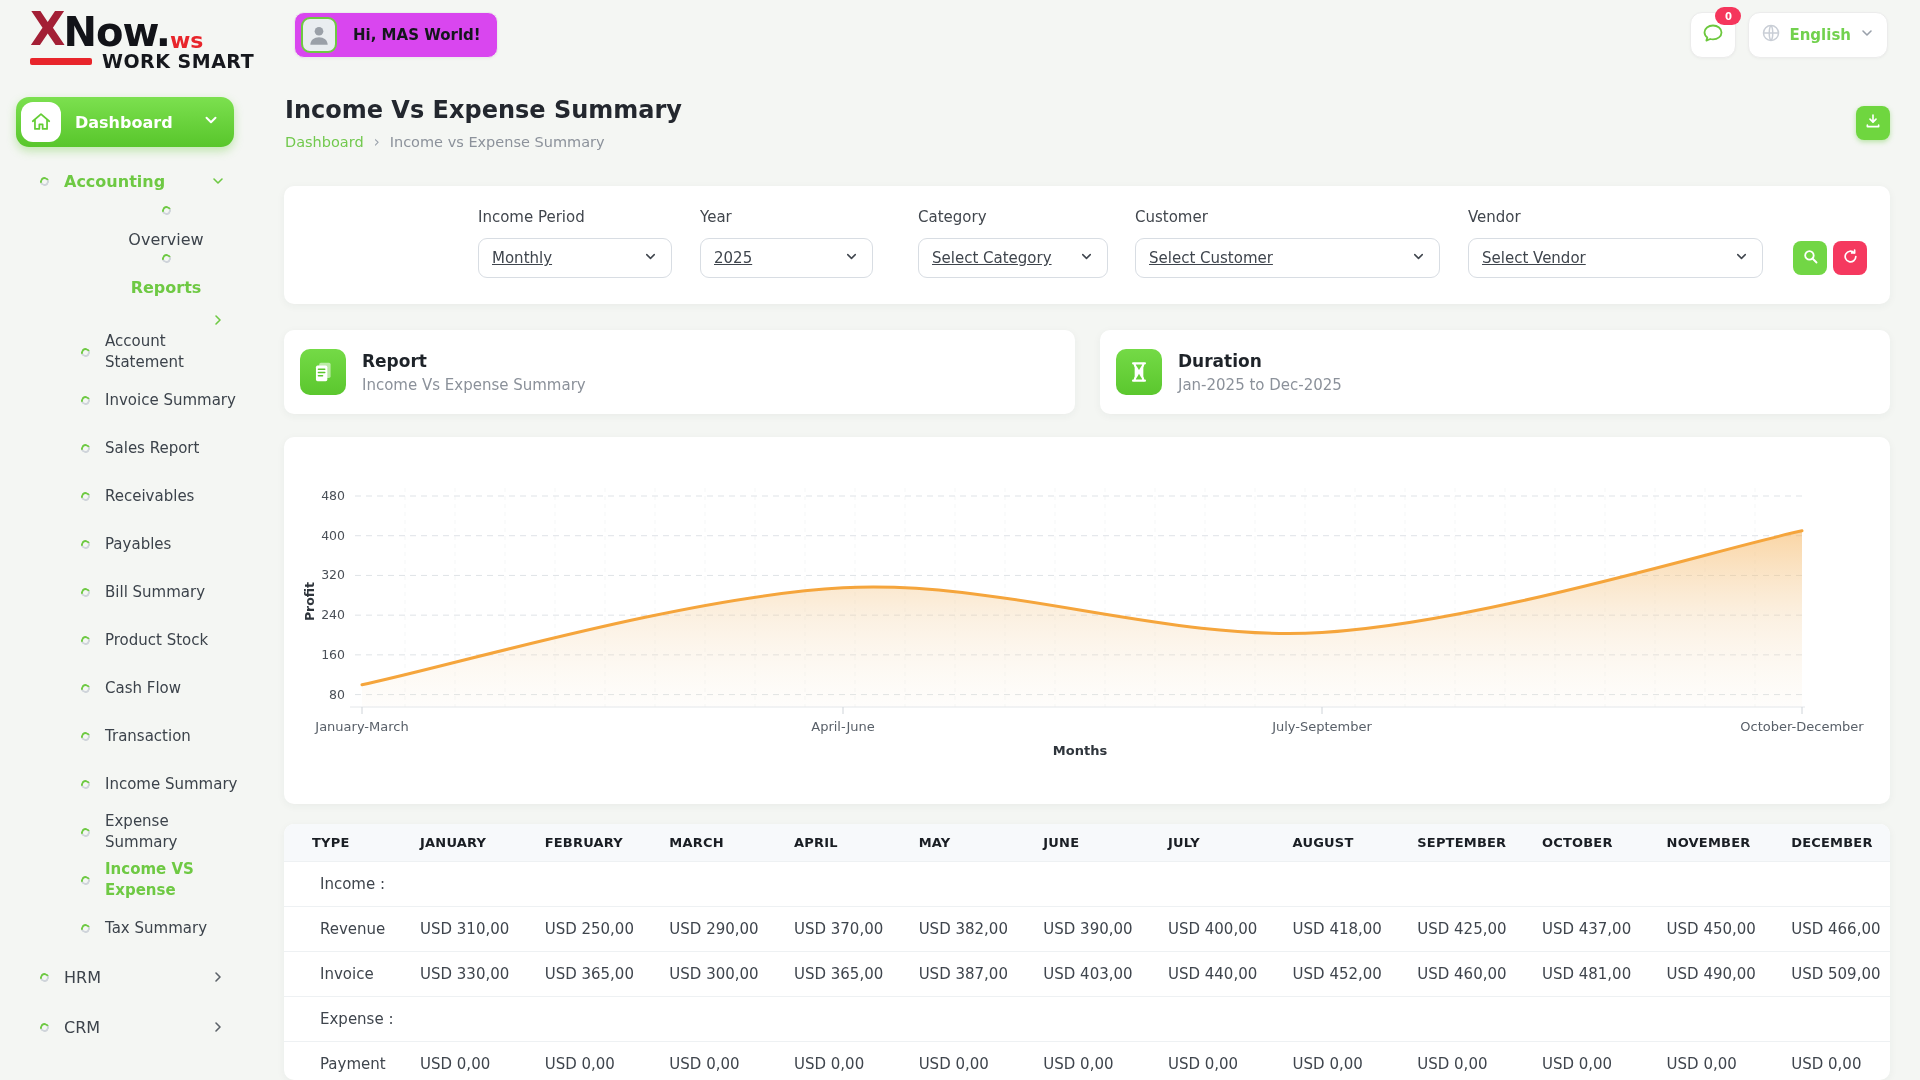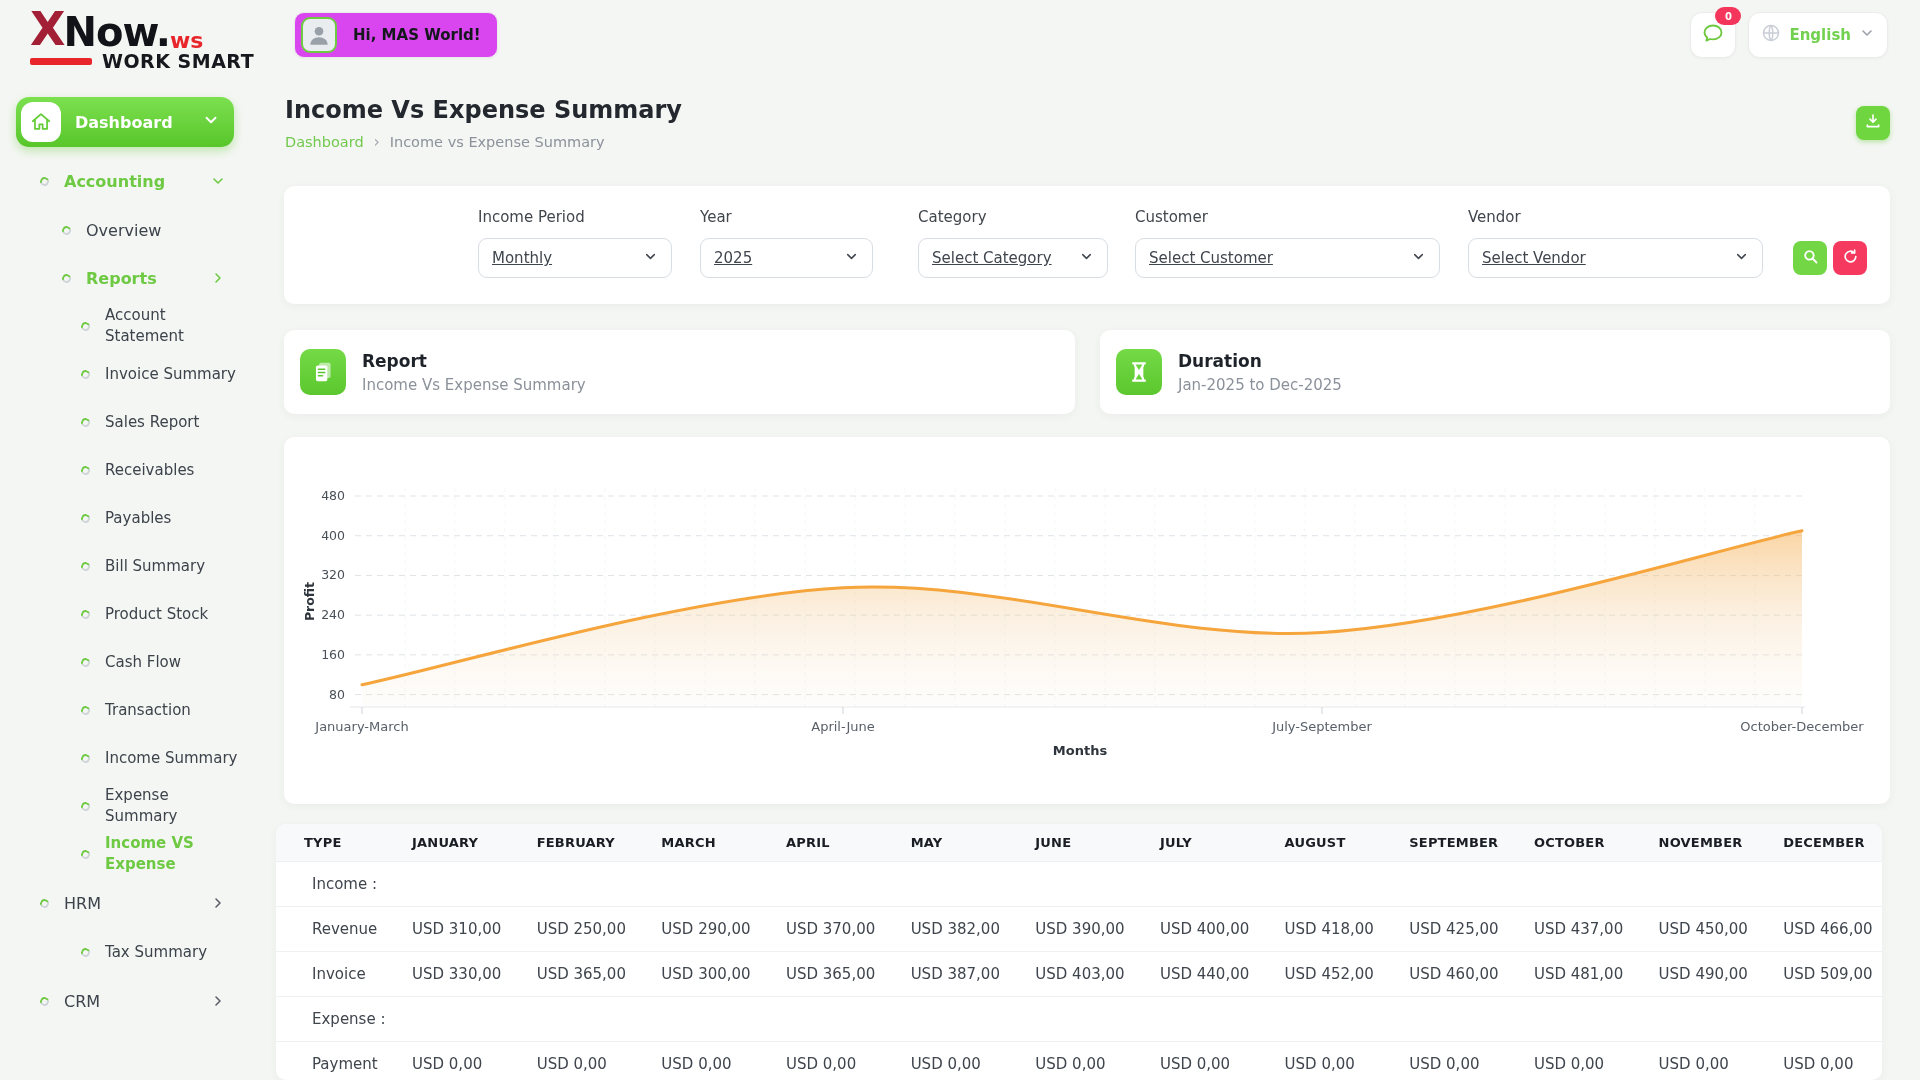--- a/index.html
+++ b/index.html
@@ -34,21 +34,21 @@
   .sidebar{position:absolute;left:0;top:90px;width:270px;}
   .dash-btn{position:absolute;left:16px;top:7px;width:218px;height:50px;border-radius:13px;
     background:linear-gradient(180deg,#7ce04f,#58c62b);display:flex;align-items:center;gap:14px;padding:0 14px 0 5px;
     box-shadow:0 4px 10px rgba(96,200,50,.35);cursor:pointer;box-sizing:border-box;}
   .dash-ico{width:40px;height:40px;background:#fff;border-radius:12px;display:flex;align-items:center;justify-content:center;}
   .dash-label{color:#fff;font-size:16px;font-weight:700;flex:1;}
   .nav{position:absolute;left:0;top:66px;width:270px;}
   .nav-item{display:flex;align-items:center;gap:15px;box-sizing:border-box;cursor:pointer;color:#3c434b;font-size:15px;}
   .nav-item .chev{margin-left:auto;margin-right:44px;display:flex;}
   .lvl1{padding-left:40px;min-height:50px;font-size:16px;text-align:right;}
-  .lvl2{padding-left:62px;min-height:48px;font-size:16px;}
+  .lvl2{padding-left:62px;min-height:48px;font-size:16px;flex-direction:column;}
   .lvl3{padding-left:81px;min-height:48px;}
   .lvl3 .label{max-width:136px;line-height:21px;}
   .nav-item.active{color:#6ec943;font-weight:700;}
   .dot{flex:none;width:9px;height:9px;border-radius:50%;border:2px solid #cfd4da;border-left-color:#6ec943;border-top-color:#6ec943;
     transform:rotate(25deg);box-sizing:border-box;}
 
   
   .page-title{position:absolute;left:285px;top:96px;font-size:24px;font-weight:600;color:#23272e;}
   .breadcrumb{position:absolute;left:285px;top:133px;font-size:14.5px;display:flex;gap:10px;align-items:center;}
   .bc-home{color:#72c94e;cursor:pointer;}
@@ -70,21 +70,21 @@
 
   .info-card{top:330px;height:84px;display:flex;align-items:center;gap:16px;padding:0 16px;box-sizing:border-box;}
   .report-card{left:284px;width:791px;}
   .duration-card{left:1100px;width:790px;}
   .info-ico{flex:none;width:46px;height:46px;border-radius:10px;background:linear-gradient(180deg,#74da46,#5bc72e);
     display:flex;align-items:center;justify-content:center;}
   .info-title{font-size:17px;font-weight:700;color:#1e2329;margin-bottom:5px;}
   .info-sub{font-size:15px;color:#8b919a;}
 
   .chart-card{left:284px;top:437px;width:1606px;height:367px;}
-  .table-card{left:276px;top:824px;width:1606px;height:256px;overflow:hidden;}
+  .table-card{left:284px;top:824px;width:1606px;height:256px;overflow:hidden;}
 
   table.rpt{width:100%;border-collapse:collapse;table-layout:fixed;}
   table.rpt th{background:#f7f9fb;text-align:left;font-size:13px;font-weight:700;color:#1a1e24;height:37px;
     padding:0 6px 0 26px;letter-spacing:.2px;}
   table.rpt th:first-child{padding-left:28px;}
   table.rpt td{font-size:15px;color:#3f454d;padding:0 6px 0 26px;height:44px;border-top:1px solid #eef1f3;}
   table.rpt td:first-child{padding-left:36px;}
   td.section{color:#2e333a;}
 </style>
 </head>
@@ -218,32 +218,32 @@
           <span class="label">Income Summary</span>
         </div>
         <div class="nav-item lvl3">
           <span class="dot"></span>
           <span class="label">Expense Summary</span>
         </div>
         <div class="nav-item lvl3 active">
           <span class="dot"></span>
           <span class="label">Income VS Expense</span>
         </div>
+        <div class="nav-item lvl3">
+          <span class="dot"></span>
+          <span class="label">Tax Summary</span>
+        </div>
         <div class="nav-item lvl1">
           <span class="dot"></span>
           <span class="label">HRM</span>
           <span class="chev">
             <svg width="16" height="16" viewBox="0 0 24 24" fill="none" stroke="#5b6168" stroke-width="2.4" stroke-linecap="round" stroke-linejoin="round">
               <polyline points="9 6 15 12 9 18"></polyline>
             </svg>
           </span>
-        </div>
-        <div class="nav-item lvl3">
-          <span class="dot"></span>
-          <span class="label">Tax Summary</span>
         </div>
         <div class="nav-item lvl1">
           <span class="dot"></span>
           <span class="label">CRM</span>
           <span class="chev">
             <svg width="16" height="16" viewBox="0 0 24 24" fill="none" stroke="#5b6168" stroke-width="2.4" stroke-linecap="round" stroke-linejoin="round">
               <polyline points="9 6 15 12 9 18"></polyline>
             </svg>
           </span>
         </div>

